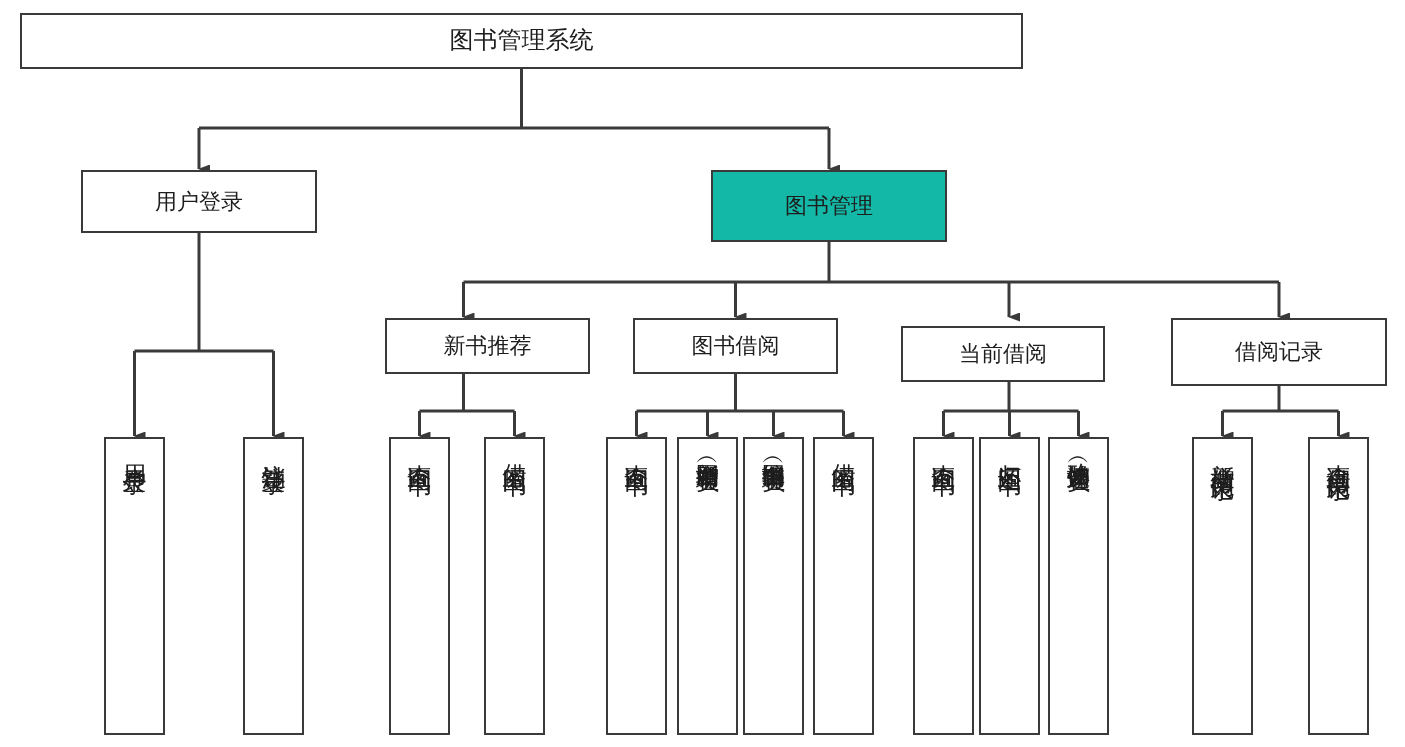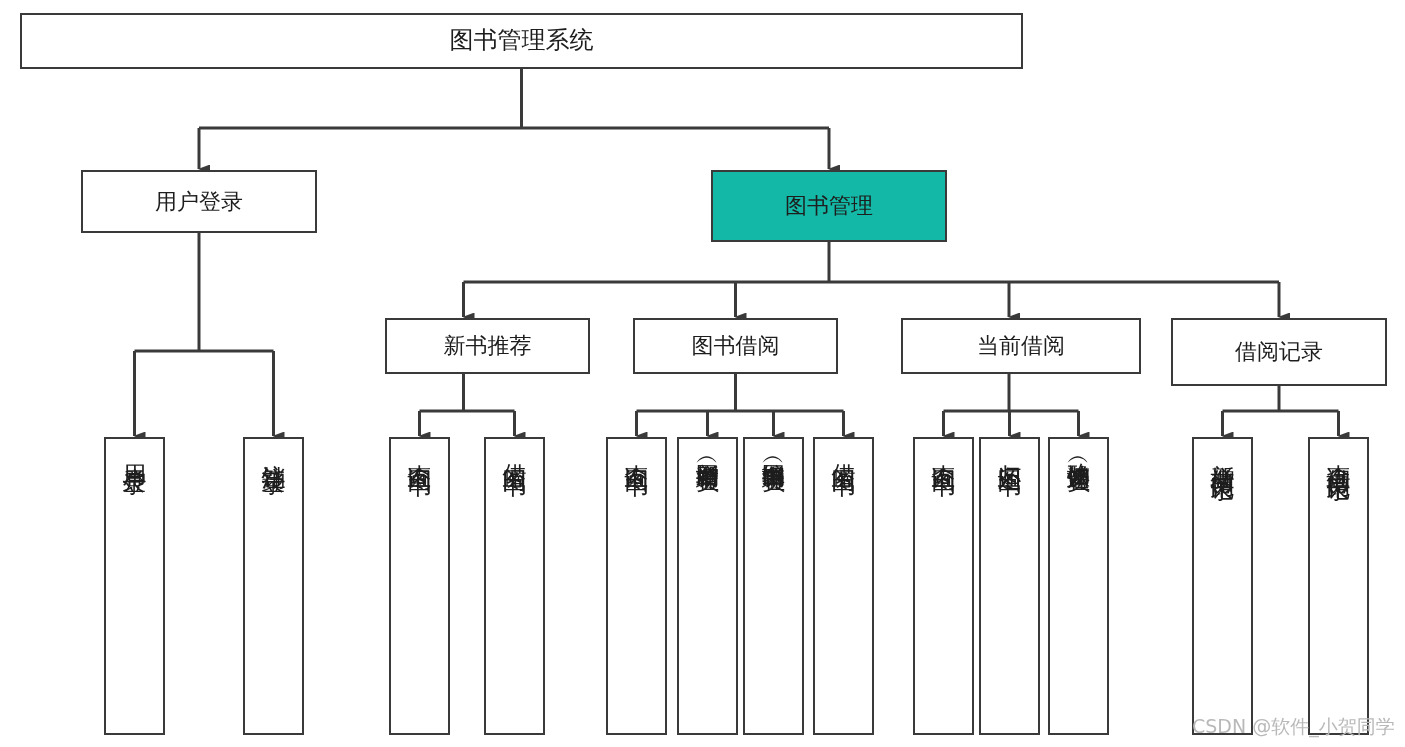--- a/index.html
+++ b/index.html
@@ -128,21 +128,21 @@
       </div>
       <div class="node-box node-l2" style="left: 711px; top: 170px; width: 236px; height: 72px; border-color: rgb(58, 58, 58); background: #14b8a6;">
         <span class="node-label" style="color: rgb(29, 29, 29);">图书管理</span>
       </div>
       <div class="node-box node-l3" style="left: 361px; top: 318px; width: 205px; height: 56px; border-color: rgb(58, 58, 58); background: rgb(255, 255, 255); margin-left: 24px;">
         <span class="node-label" style="color: rgb(29, 29, 29);">新书推荐</span>
       </div>
       <div class="node-box node-l3" style="left: 633px; top: 318px; width: 205px; height: 56px; border-color: rgb(58, 58, 58); background: rgb(255, 255, 255);">
         <span class="node-label" style="color: rgb(29, 29, 29); text-align: right;">图书借阅</span>
       </div>
-      <div class="node-box node-l3" style="left: 901px; top: 318px; width: 240px; height: 56px; border-color: rgb(58, 58, 58); background: rgb(255, 255, 255);">
+      <div class="node-box node-l3" style="left: 901px; top: 326px; width: 204px; height: 56px; border-color: rgb(58, 58, 58); background: rgb(255, 255, 255);">
         <span class="node-label" style="color: rgb(29, 29, 29);">当前借阅</span>
       </div>
       <div class="node-box node-l3" style="left: 1171px; top: 318px; width: 216px; height: 68px; border-color: rgb(58, 58, 58); background: rgb(255, 255, 255);">
         <span class="node-label" style="color: rgb(29, 29, 29);">借阅记录</span>
       </div>
       <div class="node-box node-leaf" style="left: 104px; top: 437px; width: 61px; height: 298px; border-color: rgb(58, 58, 58); background: rgb(255, 255, 255);">
         <span class="node-label" style="color: rgb(29, 29, 29);">用户登录</span>
       </div>
       <div class="node-box node-leaf" style="left: 243px; top: 437px; width: 61px; height: 298px; border-color: rgb(58, 58, 58); background: rgb(255, 255, 255);">
         <span class="node-label" style="color: rgb(29, 29, 29);">注销登录</span>
@@ -175,15 +175,14 @@
         <span class="node-label" style="color: rgb(29, 29, 29);">确认归还（管理员）</span>
       </div>
       <div class="node-box node-leaf" style="left: 1192px; top: 437px; width: 61px; height: 298px; border-color: rgb(58, 58, 58); background: rgb(255, 255, 255);">
         <span class="node-label" style="color: rgb(29, 29, 29);">新增借阅记录</span>
       </div>
       <div class="node-box node-leaf" style="left: 1308px; top: 437px; width: 61px; height: 298px; border-color: rgb(58, 58, 58); background: rgb(255, 255, 255);">
         <span class="node-label" style="color: rgb(29, 29, 29);">查询借阅记录</span>
       </div>
     </div>
 
-  <div class="watermark" style="left: 1192px; top: 714px; color: rgb(185, 185, 185);">CSDN @软件_小贺同学</div>
 
 </div>
 
 </body></html>

